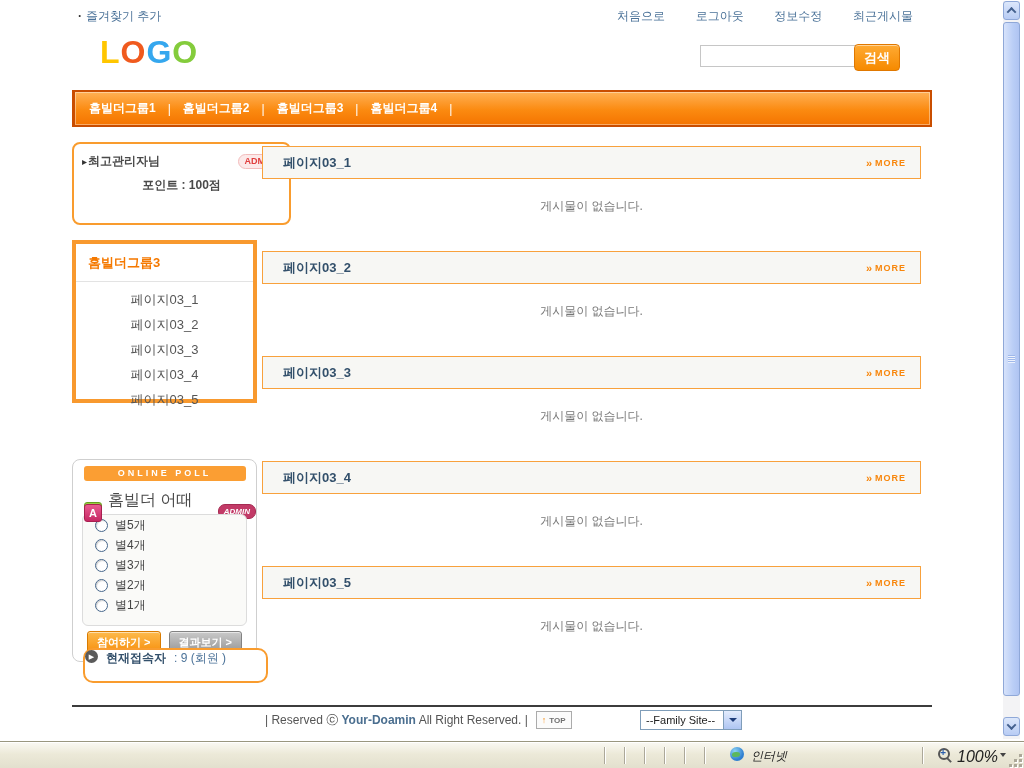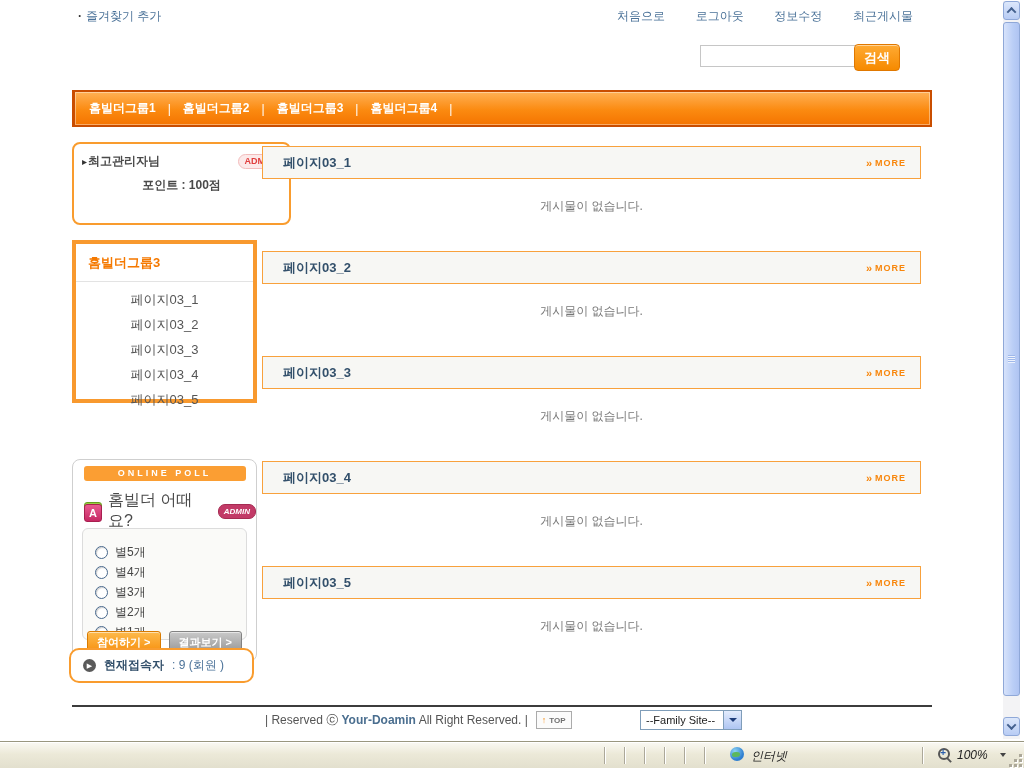--- a/index.html
+++ b/index.html
@@ -58,34 +58,34 @@
   .poll-head{margin:6px auto 0;width:162px;height:15px;background:#FB9E33;border-radius:3px;color:#fff;
       font-weight:bold;font-size:9px;letter-spacing:3px;text-align:center;line-height:15px;}
   .poll-q{display:flex;align-items:center;gap:6px;margin:9px 0 0 11px;}
   .qicon{width:16px;height:16px;background:linear-gradient(#9ACD45,#76AC28);border:1px solid #66A01E;
       border-radius:3px;color:#fff;font-weight:bold;font-size:11px;text-align:center;line-height:16px;flex:none;}
   .q-text{font-size:16px;font-weight:normal;color:#4A4A4A;}
   .poll-admin{background:#C23A67;border:1px solid #A62B52;color:#fff;font-size:8px;font-weight:bold;
       font-style:italic;border-radius:7px;padding:2px 5px;}
   .aicon{position:absolute;left:11px;top:44px;width:16px;height:16px;background:linear-gradient(#E85A8F,#C62863);
       border:1px solid #A81F4F;border-radius:3px;color:#fff;font-weight:bold;font-size:11px;text-align:center;line-height:16px;z-index:2;}
-  .poll-opts{position:absolute;left:9px;top:68px;width:165px;height:112px;box-sizing:border-box;
-      background:#FAFAF8;border:1px solid #DCDCDC;border-radius:6px;padding-top:13px;}
+  .poll-opts{position:absolute;left:9px;top:54px;width:165px;height:112px;box-sizing:border-box;
+      background:#FAFAF8;border:1px solid #DCDCDC;border-radius:6px;}
   .opt-row{display:flex;align-items:center;gap:7px;padding-left:12px;height:20px;font-size:12px;color:#444;}
   .radio{width:11px;height:11px;border:1px solid #48688C;border-radius:50%;background:#fff;
       box-shadow:inset 1px 1px 1px rgba(0,0,0,.18);cursor:pointer;flex:none;}
   .poll-btns{position:absolute;left:0;top:171px;width:100%;display:flex;justify-content:center;gap:8px;}
   .poll-btn{height:21px;padding:0 9px;border-radius:3px;color:#fff;font-weight:bold;font-size:11px;
       display:flex;align-items:center;box-shadow:inset 0 1px 0 rgba(255,255,255,.55);cursor:pointer;}
   .btn-vote{background:linear-gradient(#FDBA4C,#F78F0C);border:1px solid #D97B00;}
   .btn-result{background:linear-gradient(#C9C9C9,#969696);border:1px solid #828282;}
 
   
-  #visitors{left:69px;top:648px;width:185px;height:35px;box-sizing:border-box;border:2px solid #F99C2E;
-      border-radius:10px;display:flex;align-items:center;padding-left:12px;gap:8px;background:#fff;}
+  #visitors{left:83px;top:648px;width:185px;height:35px;box-sizing:border-box;border:2px solid #F99C2E;
+      border-radius:10px;display:flex;align-items:flex-start;gap:8px;background:#fff;}
   .v-icon{width:13px;height:13px;border-radius:50%;background:#5A5A5A;color:#fff;font-size:7px;
       display:flex;align-items:center;justify-content:center;flex:none;}
   .v-label{font-weight:bold;color:#33506B;font-size:12px;}
   .v-value{color:#4C7399;font-size:12px;}
 
   
   .board-header{left:262px;width:659px;height:33px;box-sizing:border-box;border:1px solid #F8A13C;
       background:#F7F7F4;display:flex;align-items:center;justify-content:space-between;padding:0 14px 0 20px;}
   .board-title{font-size:13px;font-weight:bold;color:#33506B;}
   .board-more{font-size:9px;font-weight:bold;color:#F8860B;letter-spacing:1px;display:flex;align-items:center;gap:3px;}
@@ -113,21 +113,21 @@
   #statusbar{left:0;top:741px;width:1024px;height:27px;background:linear-gradient(#FAF9F3,#ECE9D8 45%,#E2DFCD);
       border-top:1px solid #99967F;box-shadow:inset 0 1px 0 #FFF;font-style:italic;}
   .sb-tick{position:absolute;top:5px;height:17px;width:0;border-left:1px solid #ACA899;border-right:1px solid #FFF;}
   .globe{position:absolute;left:730px;top:5px;width:14px;height:14px;border-radius:50%;
       background:radial-gradient(circle at 35% 30%,#8ED4F4,#2F7FD0 65%);overflow:hidden;}
   .globe::after{content:"";position:absolute;left:2px;top:5px;width:8px;height:5px;background:#5CB85C;border-radius:50% 40% 50% 40%;}
   .sb-zone{position:absolute;left:751px;top:6px;font-size:12px;color:#222;}
   .mag{position:absolute;left:938px;top:6px;width:8px;height:8px;border:2px solid #555;border-radius:50%;}
   .mag::before{content:"+";position:absolute;left:0px;top:-3px;color:#2B5FAD;font-weight:bold;font-size:10px;line-height:12px;}
   .mag::after{content:"";position:absolute;right:-4px;bottom:-3px;width:6px;height:2px;background:#555;transform:rotate(45deg);}
-  .sb-zoom{position:absolute;left:957px;top:6px;font-size:12px;color:#222;}
+  .sb-zoom{position:absolute;left:957px;top:6px;font-size:16px;color:#222;}
   .sb-caret{position:absolute;left:1000px;top:11px;width:0;height:0;border-left:3px solid transparent;
       border-right:3px solid transparent;border-top:4px solid #444;}
   .grip{position:absolute;right:2px;bottom:2px;width:14px;height:14px;}
   .grip i{position:absolute;width:3px;height:3px;background:#ACA899;box-shadow:1px 1px 0 #fff;}
   .grip i:nth-child(1){right:0;bottom:0;} .grip i:nth-child(2){right:5px;bottom:0;}
   .grip i:nth-child(3){right:0;bottom:5px;} .grip i:nth-child(4){right:10px;bottom:0;}
   .grip i:nth-child(5){right:5px;bottom:5px;} .grip i:nth-child(6){right:0;bottom:10px;}
 
   
   #sbar{left:1003px;top:1px;width:17px;height:738px;background:#F3F3F5;}
@@ -151,20 +151,23 @@
   <div class="abs" id="fav">
     <span class="bullet">·</span><span>즐겨찾기 추가</span>
   </div>
   <div class="abs" id="topnav">
     <a>처음으로</a>
     <a>로그아웃</a>
     <a>정보수정</a>
     <a>최근게시물</a>
   </div>
 
+  <div class="abs" id="logo">
+    <span class="lg0">L</span><span class="lg1">O</span><span class="lg2">G</span><span class="lg3">O</span>
+  </div>
   <input class="abs" id="search-input" type="text" style="">
   <div class="abs" id="search-btn">
     <span>검색</span>
   </div>
 
   <div class="abs" id="mainnav">
     <span class="nav-item">홈빌더그룹1</span>
     <span class="nav-sep">|</span>
     <span class="nav-item">홈빌더그룹2</span>
     <span class="nav-sep">|</span>

